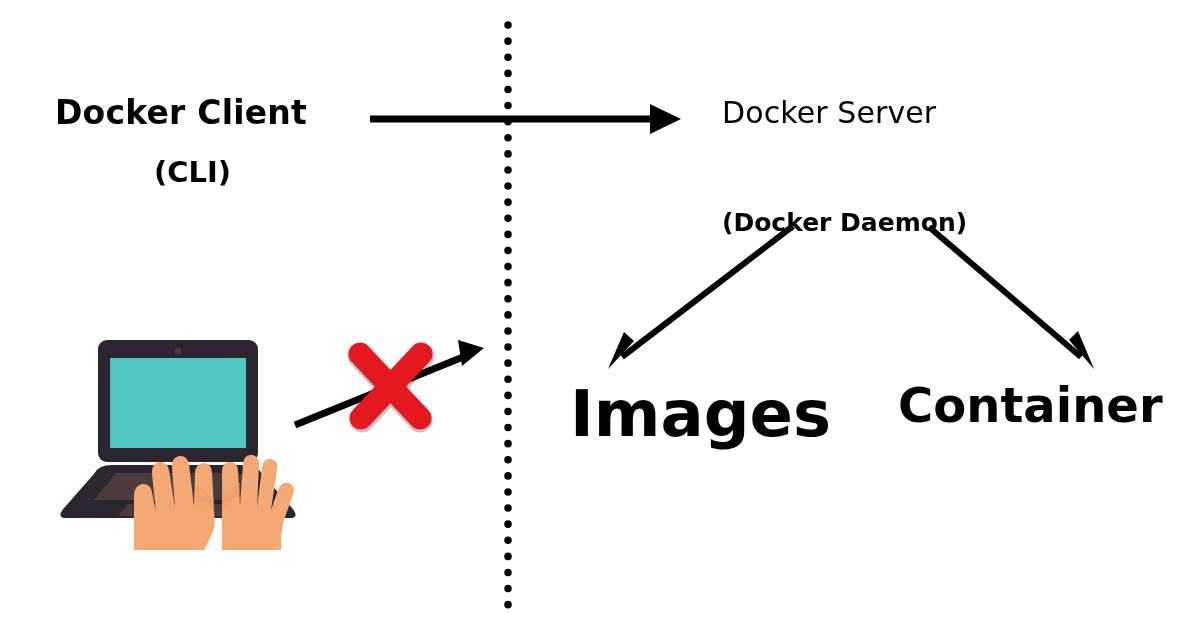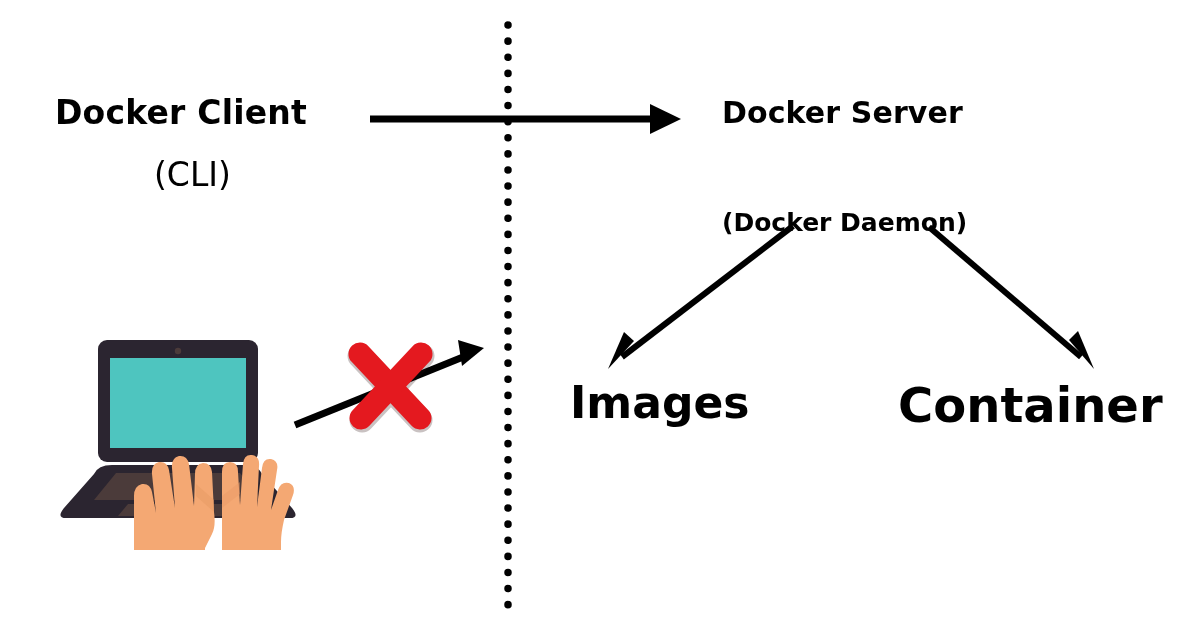--- a/index.html
+++ b/index.html
@@ -38,49 +38,49 @@
   #client-title {
     left: 55px;
     top: 93px;
     font-size: 33px;
     font-weight: bold;
     letter-spacing: 0.2px;
   }
   #client-sub {
     left: 154px;
     top: 155px;
-    font-size: 33px;
-    font-weight: normal;
+    font-size: 29px;
+    font-weight: bold;
   }
   #server-title {
     left: 722px;
     top: 95px;
     font-size: 30px;
-    font-weight: bold;
+    font-weight: normal;
     letter-spacing: 0.1px;
   }
   #server-sub {
     left: 722px;
     top: 160px;
     font-size: 25px;
     font-weight: bold;
     margin-top: 48px;
   }
   #cmd-label {
     left: 448px;
     top: 133px;
     font-size: 55px;
     font-weight: bold;
     line-height: 1;
     letter-spacing: -2px;
   }
   #images-label {
     left: 570px;
     top: 377px;
-    font-size: 44px;
+    font-size: 64px;
     font-weight: bold;
   }
   #container-label {
     left: 898px;
     top: 377px;
     font-size: 48px;
     font-weight: bold;
   }
 </style>
 </head>

